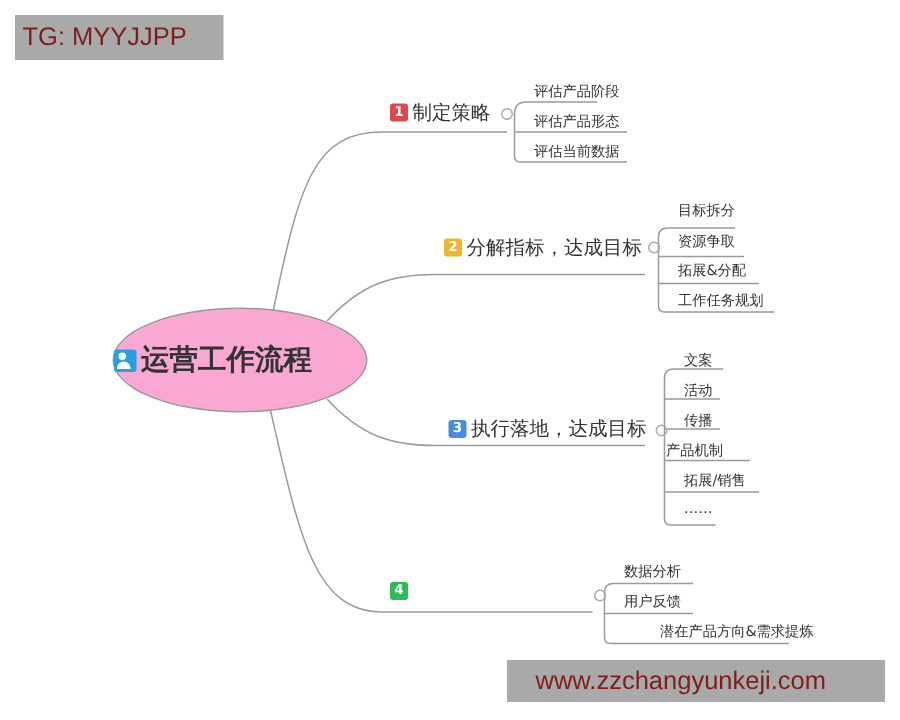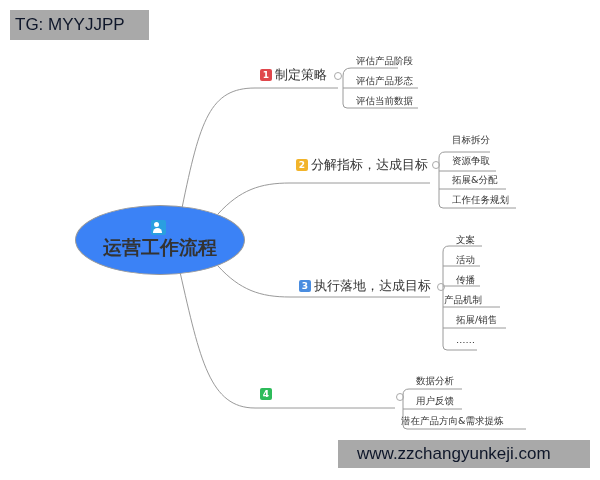--- a/index.html
+++ b/index.html
@@ -1,23 +1,23 @@
 <!DOCTYPE html>
 <html><head>
 <meta charset="utf-8">
 <style>
   html, body { margin:0; padding:0; }
   body { width:600px; height:480px; background:#ffffff; position:relative; overflow:hidden;
          font-family:"DejaVu Sans", sans-serif; color:#333; }
   svg.lines { position:absolute; left:0; top:0; width:600px; height:480px; }
-  .wm { position:absolute; background:#a9a9a9; color:#0f172a; font-family:"Liberation Sans", sans-serif; }
+  .wm { position:absolute; background:#a9a9a9; color:#7f1d1d; font-family:"Liberation Sans", sans-serif; }
   .wm-top { left:10px; top:10px; width:139px; height:30px; font-size:17px; line-height:30px; padding-left:5px; box-sizing:border-box; }
   .wm-bot { left:338px; top:440px; width:252px; height:28px; font-size:17px; line-height:28px; padding-left:19px; box-sizing:border-box; }
   .root { position:absolute; left:75px; top:205px; width:170px; height:70px; border:1px solid #999; border-radius:50%;
-          box-sizing:border-box; display:flex; align-items:center; justify-content:center; background:#3b82f6;flex-direction:column; }
+          box-sizing:border-box; display:flex; align-items:center; background:#f9a8d4; }
   .root-icon { width:15px; height:15px; background:#2a9fe0; border-radius:2px; margin-right:3px; position:relative; }
   .root-icon::before { content:""; position:absolute; left:3px; top:2px; width:5px; height:5px; border-radius:50%; background:#fff; }
   .root-icon::after { content:""; position:absolute; left:2px; top:8px; width:9px; height:5px; border-radius:5px 5px 0 0; background:#fff; }
   .root-label { font-size:19px; font-weight:bold; color:#333; }
   .branch { position:absolute; display:flex; align-items:center; font-size:13px; color:#333; }
   .badge { width:12px; height:12px; border-radius:2px; color:#fff; font-size:9px; line-height:12px; text-align:center; margin-right:3px; font-weight:bold; }
   .collapse { position:absolute; width:6px; height:6px; border:1px solid #aaa; border-radius:50%; }
   .leaf { position:absolute; font-size:9.5px; color:#333; white-space:nowrap; }
 </style>
 </head>
@@ -90,15 +90,15 @@
 <div class="leaf" style="left:444px; top:294px;">产品机制</div>
 <div class="leaf" style="left:456px; top:314px;">拓展/销售</div>
 <div class="leaf" style="left:456px; top:334px;">……</div>
 
 <div class="branch" style="left:260px; top:388px;">
   <span class="badge" style="background:#2dbb5a;">4</span>
 </div>
 <span class="collapse" style="left:396px; top:393px;"></span>
 <div class="leaf" style="left:416px; top:375px;">数据分析</div>
 <div class="leaf" style="left:416px; top:395px;">用户反馈</div>
-<div class="leaf" style="left:401px; top:415px;">潜在产品方向&amp;需求提炼</div>
+<div class="leaf" style="left:440px; top:415px;">潜在产品方向&amp;需求提炼</div>
 
 <div class="wm wm-bot">www.zzchangyunkeji.com</div>
 
 </body></html>

